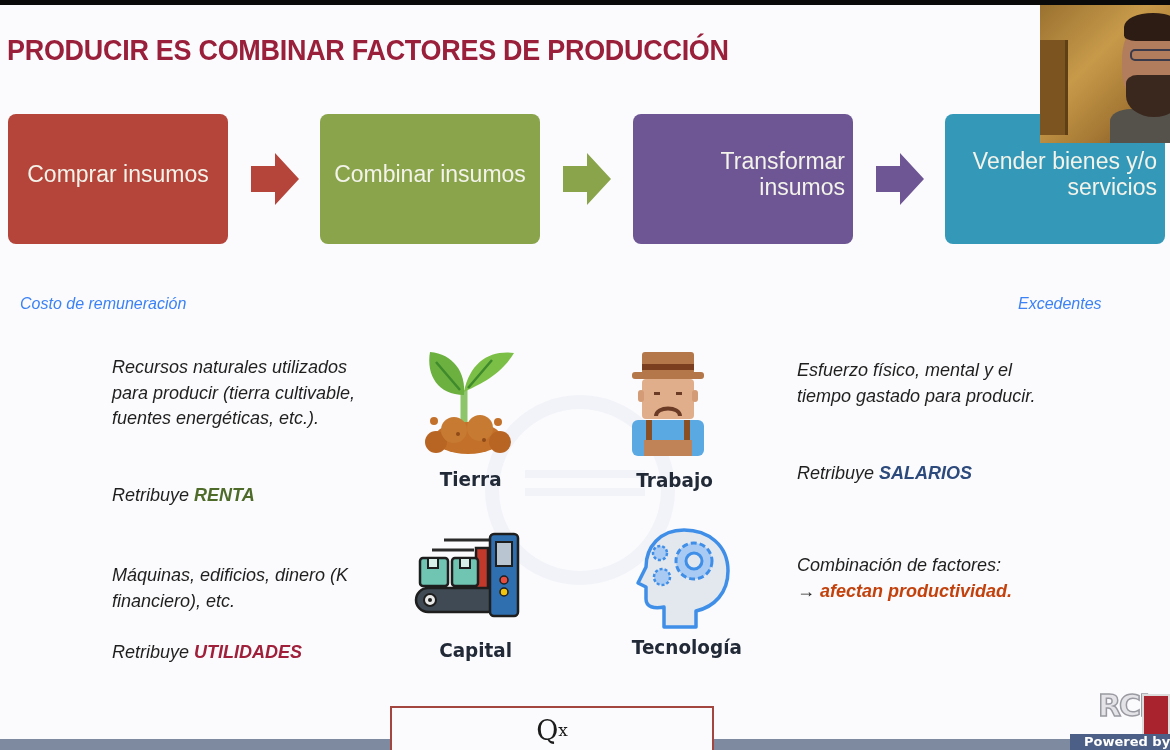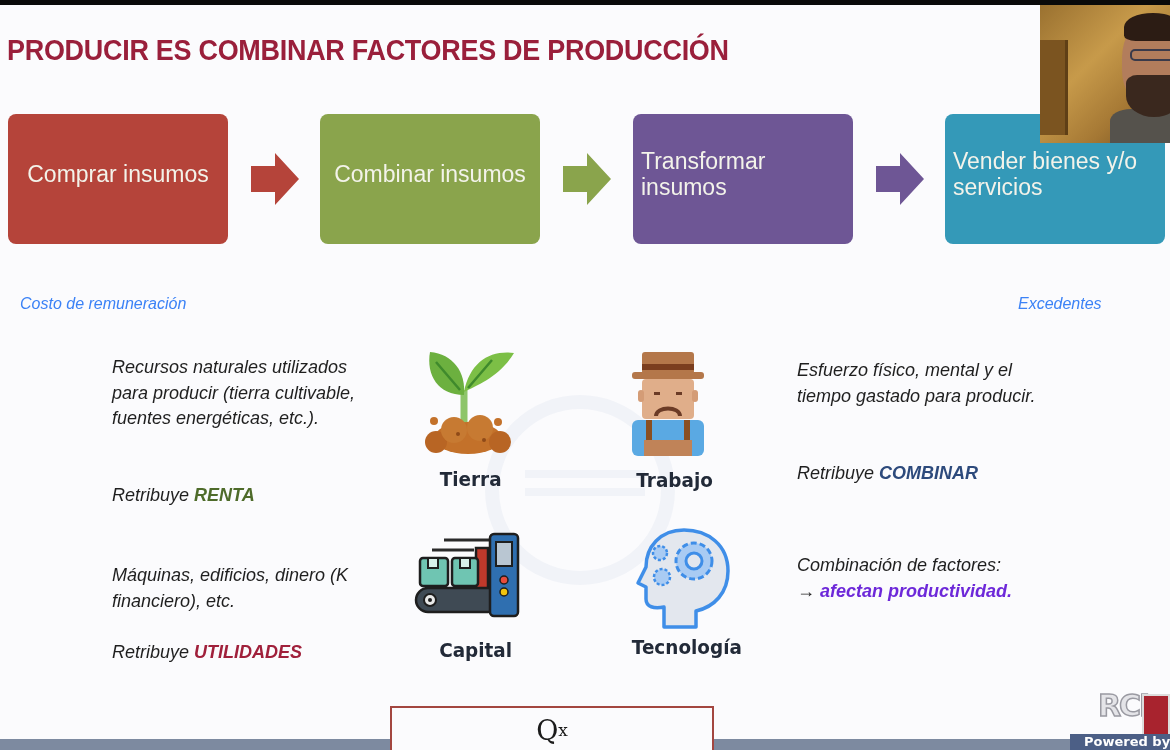--- a/index.html
+++ b/index.html
@@ -18,21 +18,21 @@
     font-size: 29px; font-weight: bold; color: #9a1f3b;
     letter-spacing: -0.3px;
     transform: scaleX(0.93); transform-origin: left center;
     white-space: nowrap;
   }
   
   .step {
     position: absolute; top: 114px; width: 220px; height: 130px;
     border-radius: 8px;
     display: flex; align-items: center; justify-content: center;
-    text-align: left; color: #f3f3ea;
+    text-align: right; color: #f3f3ea;
     font-size: 23px; line-height: 26px;
     padding: 0 8px 10px 8px;
   }
   .arrow {
     position: absolute; top: 153px; width: 48px; height: 52px;
   }
   .caption {
     position: absolute; top: 262px;
     font-size: 16px; font-style: italic; color: #3b82f6; margin-top: 33px;
   }
@@ -204,21 +204,21 @@
   <rect x="4" y="72" width="72" height="36" rx="6" fill="#5aa9e3"></rect>
   <rect x="18" y="72" width="6" height="24" fill="#8a4f22"></rect>
   <rect x="56" y="72" width="6" height="24" fill="#8a4f22"></rect>
   <rect x="16" y="92" width="48" height="16" fill="#c08358"></rect>
 </svg>
 <div class="factor-label" style="left:633px; top:468px;">Trabajo</div>
 
 <div class="desc" style="left:797px; top:358px; width:260px;">Esfuerzo físico, mental y el tiempo gastado para producir.</div>
 <div class="retrib" style="left:797px; top:463px;">
   <span>Retribuye</span>
-  <b id="salarios" style="color: rgb(45, 74, 124);">COMBINAR</b>
+  <b id="salarios" style="color: rgb(45, 74, 124);">SALARIOS</b>
 </div>
 
 <div class="desc" style="left:112px; top:563px; width:270px;">Máquinas, edificios, dinero (K financiero), etc.</div>
 <div class="retrib" style="left:112px; top:642px;">
   <span>Retribuye</span>
   <b id="utilidades" style="color: rgb(160, 32, 59);">UTILIDADES</b>
 </div>
 
 <svg class="icon-box" style="left:414px; top:530px;" width="108" height="90" viewBox="0 0 108 90">
   <line x1="30" y1="10" x2="80" y2="10" stroke="#2a2a2a" stroke-width="3"></line>
@@ -244,21 +244,21 @@
   <circle cx="60" cy="34" r="8" fill="#e3e7ee" stroke="#3f8ee8" stroke-width="3"></circle>
   <circle cx="26" cy="26" r="7" fill="#a9cbf3" stroke="#3f8ee8" stroke-width="2.5" stroke-dasharray="3 2"></circle>
   <circle cx="28" cy="50" r="8" fill="#a9cbf3" stroke="#3f8ee8" stroke-width="2.5" stroke-dasharray="3 2"></circle>
 </svg>
 <div class="factor-label" style="left:627px; top:635px;">Tecnología</div>
 
 <div class="desc" style="left:797px; top:553px; width:280px;">
   <div>Combinación de factores:</div>
   <div>
     <span style="font-style:normal;">→</span>
-    <b id="productividad" style="color: #6d28d9;">afectan productividad.</b>
+    <b id="productividad" style="color: #c2410c;">afectan productividad.</b>
   </div>
 </div>
 
 <div class="bottom-line"></div>
 <div class="formula-box">
   <span>Q</span>
     <sub>x</sub>
 </div>
 
 <div class="video">

